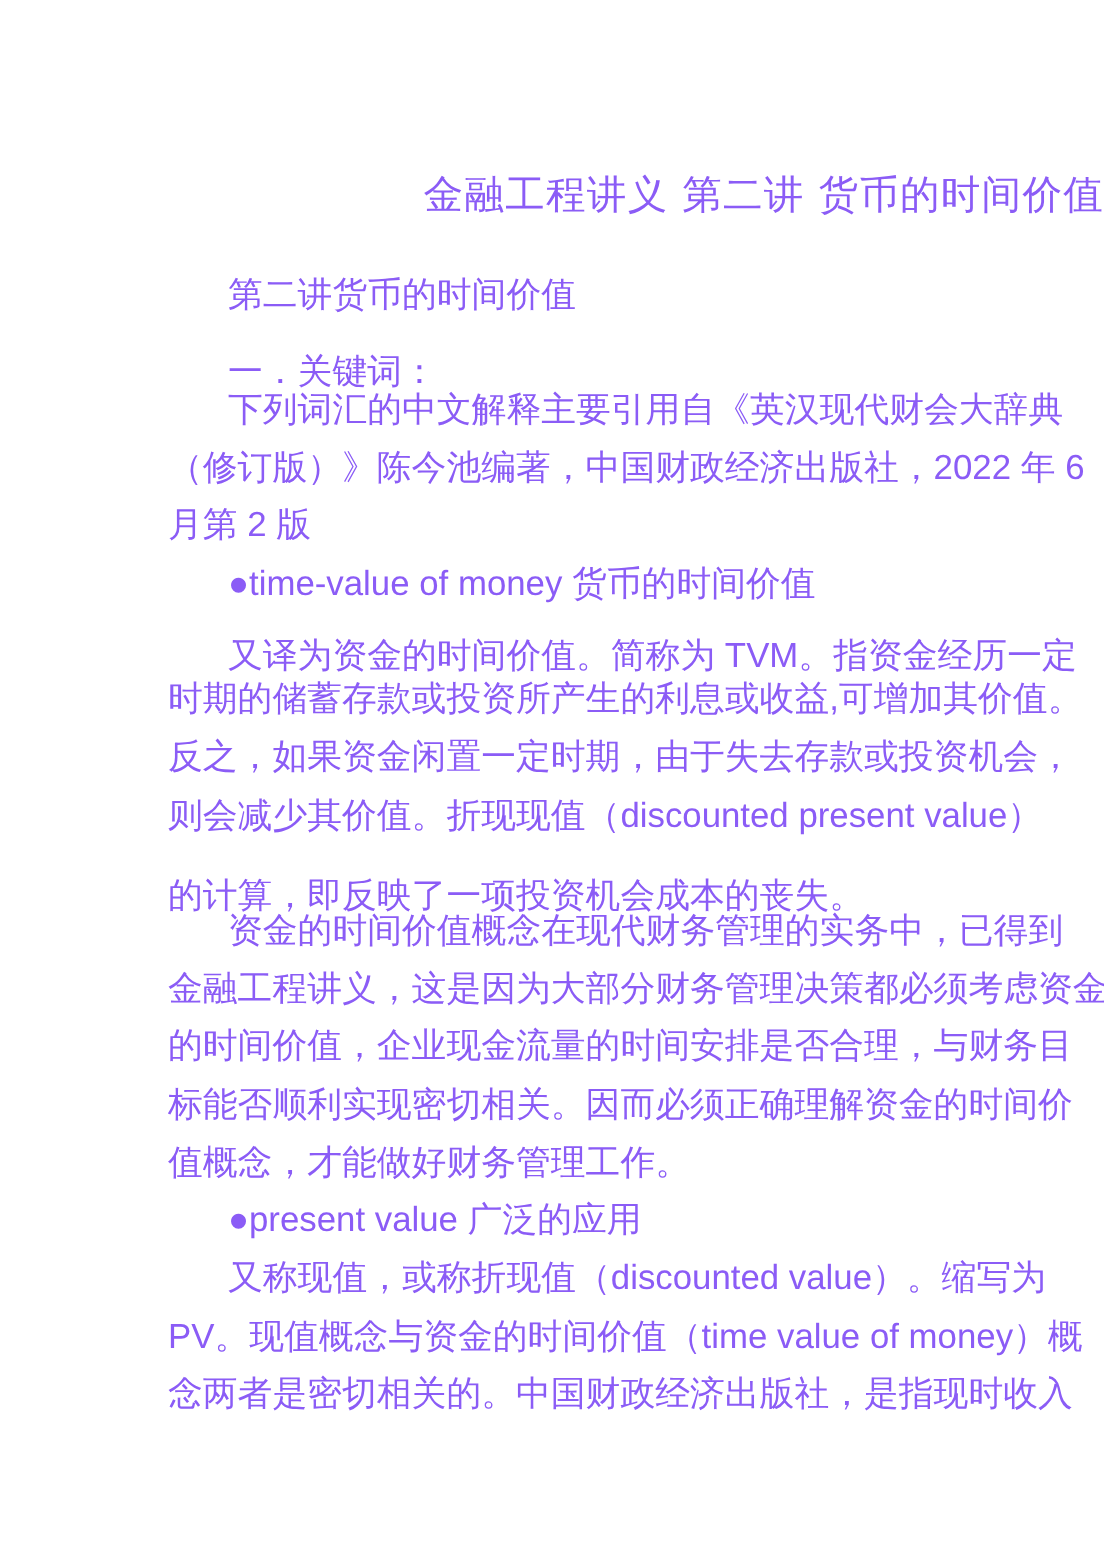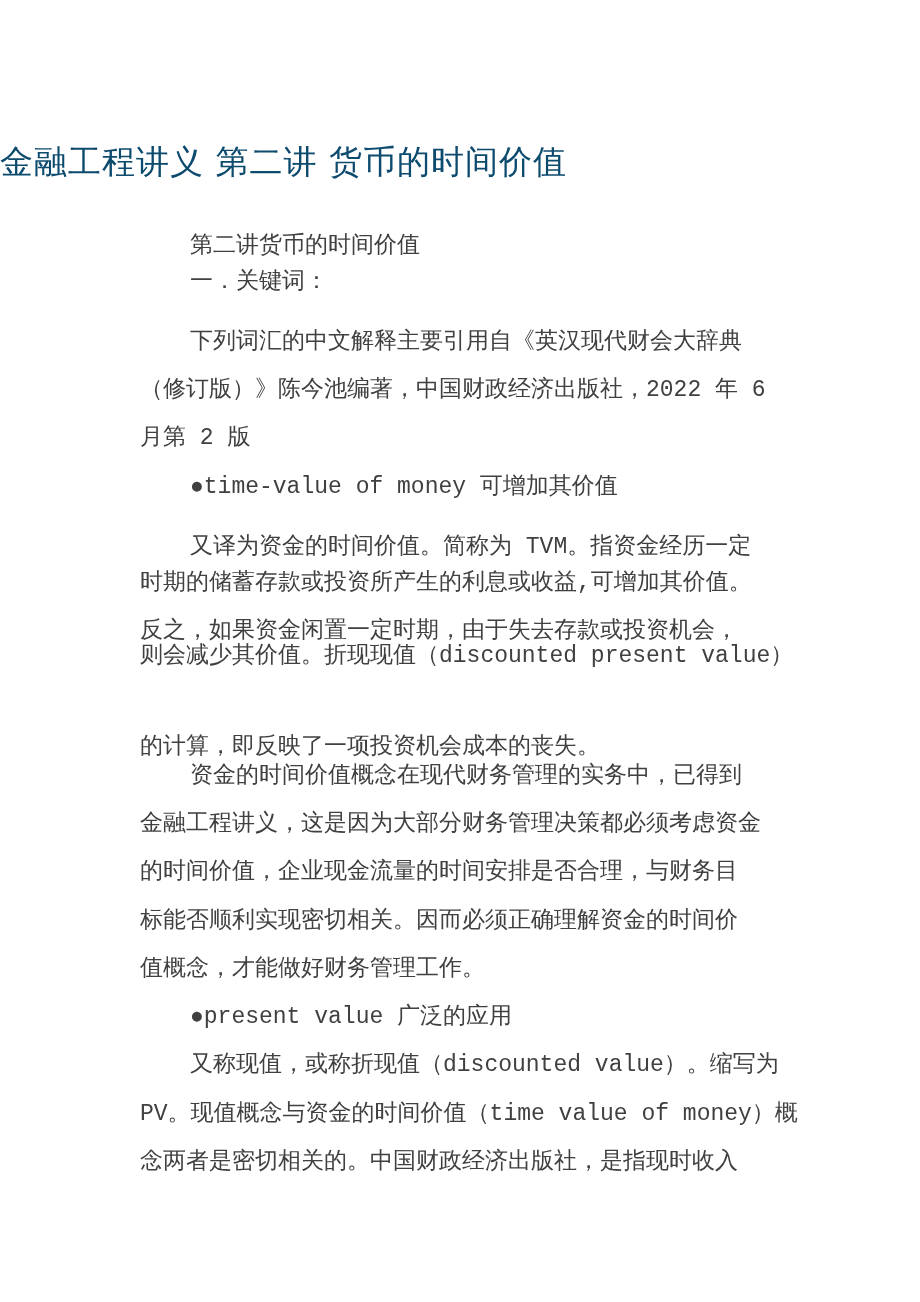--- a/index.html
+++ b/index.html
@@ -1,42 +1,42 @@
 <!DOCTYPE html>
 <html><head>
 <meta charset="utf-8">
 <style>
   html, body { margin: 0; padding: 0; background: #ffffff; }
   body { width: 920px; height: 1302px; position: relative; overflow: hidden; color: #111; }
   .title {
-    position: absolute; left: 0; top: 140px; width: 920px; text-align: left;
-    font-family: "DejaVu Sans", sans-serif; font-size: 33px; letter-spacing: 1px; color: #0c4a6e;
+    position: absolute; left: 0; top: 140px; width: 920px; text-align: right;
+    font-family: "DejaVu Sans", sans-serif; font-size: 33px; letter-spacing: 1px; color: #8b5cf6;
   }
   .line {
     position: absolute; left: 140px; width: 660px; height: 48px; line-height: 48px;
-    font-family: Liberation Mono, monospace; font-size: 23px; white-space: nowrap; color: #404040;
+    font-family: Liberation Sans, sans-serif; font-size: 29px; white-space: nowrap; color: #8b5cf6;
   }
   .indent { left: 190px; }
 </style>
 </head>
 <body>
 
 <div class="title">金融工程讲义 第二讲 货币的时间价值</div>
 
 <div>
   <div class="line indent" style="top:222px">第二讲货币的时间价值</div>
-  <div class="line indent" style="top:258px">一．关键词：</div>
+  <div class="line indent" style="top:286px">一．关键词：</div>
   <div class="line indent" style="top:318px">下列词汇的中文解释主要引用自《英汉现代财会大辞典</div>
   <div class="line" style="top:366px">（修订版）》陈今池编著，中国财政经济出版社，2022 年 6</div>
   <div class="line" style="top:414px">月第 2 版</div>
-  <div class="line indent" style="top:463px">●time-value of money 可增加其价值</div>
+  <div class="line indent" style="top:463px">●time-value of money 货币的时间价值</div>
   <div class="line indent" style="top:523px">又译为资金的时间价值。简称为 TVM。指资金经历一定</div>
   <div class="line" style="top:559px">时期的储蓄存款或投资所产生的利息或收益,可增加其价值。</div>
   <div class="line" style="top:607px">反之，如果资金闲置一定时期，由于失去存款或投资机会，</div>
-  <div class="line" style="top:632px">则会减少其价值。折现现值（discounted present value）</div>
+  <div class="line" style="top:656px">则会减少其价值。折现现值（discounted present value）</div>
   <div class="line" style="top:723px">的计算，即反映了一项投资机会成本的丧失。</div>
   <div class="line indent" style="top:752px">资金的时间价值概念在现代财务管理的实务中，已得到</div>
   <div class="line" style="top:800px">金融工程讲义，这是因为大部分财务管理决策都必须考虑资金</div>
   <div class="line" style="top:848px">的时间价值，企业现金流量的时间安排是否合理，与财务目</div>
   <div class="line" style="top:897px">标能否顺利实现密切相关。因而必须正确理解资金的时间价</div>
   <div class="line" style="top:945px">值概念，才能做好财务管理工作。</div>
   <div class="line indent" style="top:993px">●present value 广泛的应用</div>
   <div class="line indent" style="top:1041px">又称现值，或称折现值（discounted value）。缩写为</div>
   <div class="line" style="top:1090px">PV。现值概念与资金的时间价值（time value of money）概</div>
   <div class="line" style="top:1138px">念两者是密切相关的。中国财政经济出版社，是指现时收入</div>

